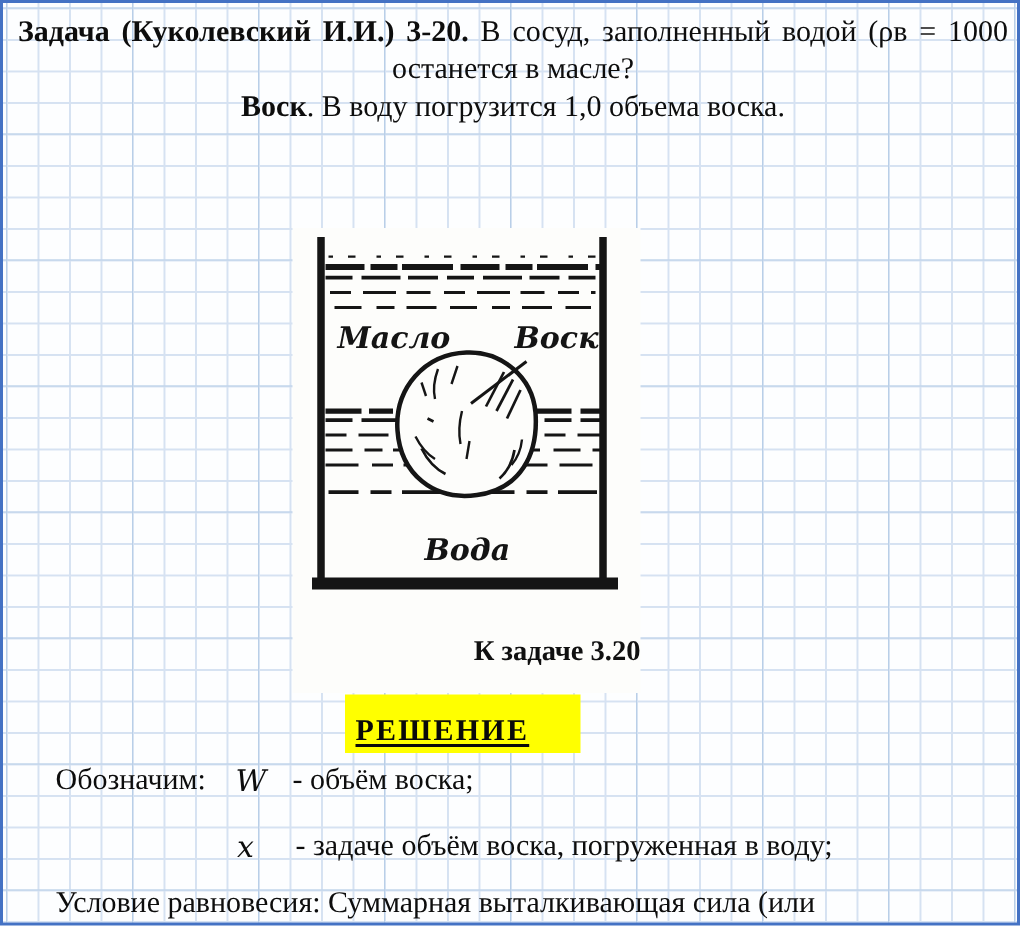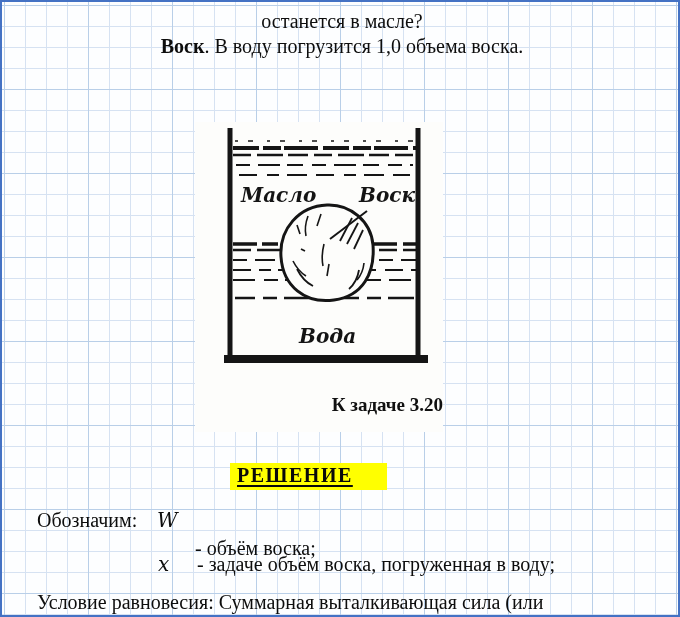--- a/index.html
+++ b/index.html
@@ -33,43 +33,42 @@
   .jline {
     text-align: justify;
     text-align-last: justify;
     white-space: nowrap;
   }
   .plain-line { text-align: center; }
   .bold { font-weight: bold; }
 
   .figure-box {
     position: absolute;
-    left: 193px; top: 120px;
+    left: 193px; top: 150px;
     width: 232px; height: 310px;
     background: #fdfdfb;
-    padding-left: 16px;
   }
   .figure-box svg { display: block; }
   .fig-caption {
     position: absolute;
     left: 0; top: 272px;
     width: 100%;
     text-align: right;
     font-weight: bold;
     font-size: 19px;
     color: #101010;
   }
 
   .solution-heading {
     position: absolute;
     left: 228px; top: 461px;
     background: #ffff00;
     font-weight: bold;
     font-size: 20px;
-    padding: 1px 34px 3px 7px;
+    padding: 13px 34px 3px 7px;
     letter-spacing: 1.5px;
     text-decoration: underline;
     text-decoration-thickness: 2px;
     text-underline-offset: 3px;
     color: #0a0a0a;
   }
 
   .denote-row, .equilibrium-row {
     position: absolute;
     left: 0; width: 680px;
@@ -81,38 +80,39 @@
   .equilibrium-row { top: 588px; }
   .denote-label { position: absolute; left: 35px; }
   .math-symbol {
     position: absolute;
     font-style: italic;
     font-family: "DejaVu Serif", serif;
   }
   .sym-1 { left: 155px; }
   .sym-2 { left: 156px; }
   .denote-desc { position: absolute; }
-  .desc-1 { left: 193px; margin-top: 28px; }
+  .desc-1 { left: 193px; }
   .desc-2 { left: 195px; }
   .equilibrium-text { position: absolute; left: 35px; }
 
   .fig-label {
     font-family: "DejaVu Serif", serif;
     font-style: italic;
     font-weight: bold;
     font-size: 20px;
     fill: #141414;
   }
 </style>
 </head>
 <body>
 
 <div class="page">
 
   <div class="problem">
+    <div class="jline"><span class="bold">Задача (Куколевский И.И.) 3-20.</span> <span>В сосуд, заполненный водой (ρв = 1000</span></div>
     <div class="plain-line">останется в масле?</div>
     <div class="plain-line"><span class="bold">Воск</span><span>. В воду погрузится 1,0 объема воска.</span></div>
   </div>
 
   <div class="figure-box">
     <svg width="232" height="260" viewBox="0 0 232 260">
       <g stroke="#151515" fill="none" stroke-linecap="butt">
 
         <line x1="24" y1="19" x2="204" y2="19" stroke-width="1.5" stroke-dasharray="3 10 5 14"></line>
         <line x1="22" y1="26" x2="206" y2="26" stroke-width="4" stroke-dasharray="26 4 18 3 34 5"></line>

